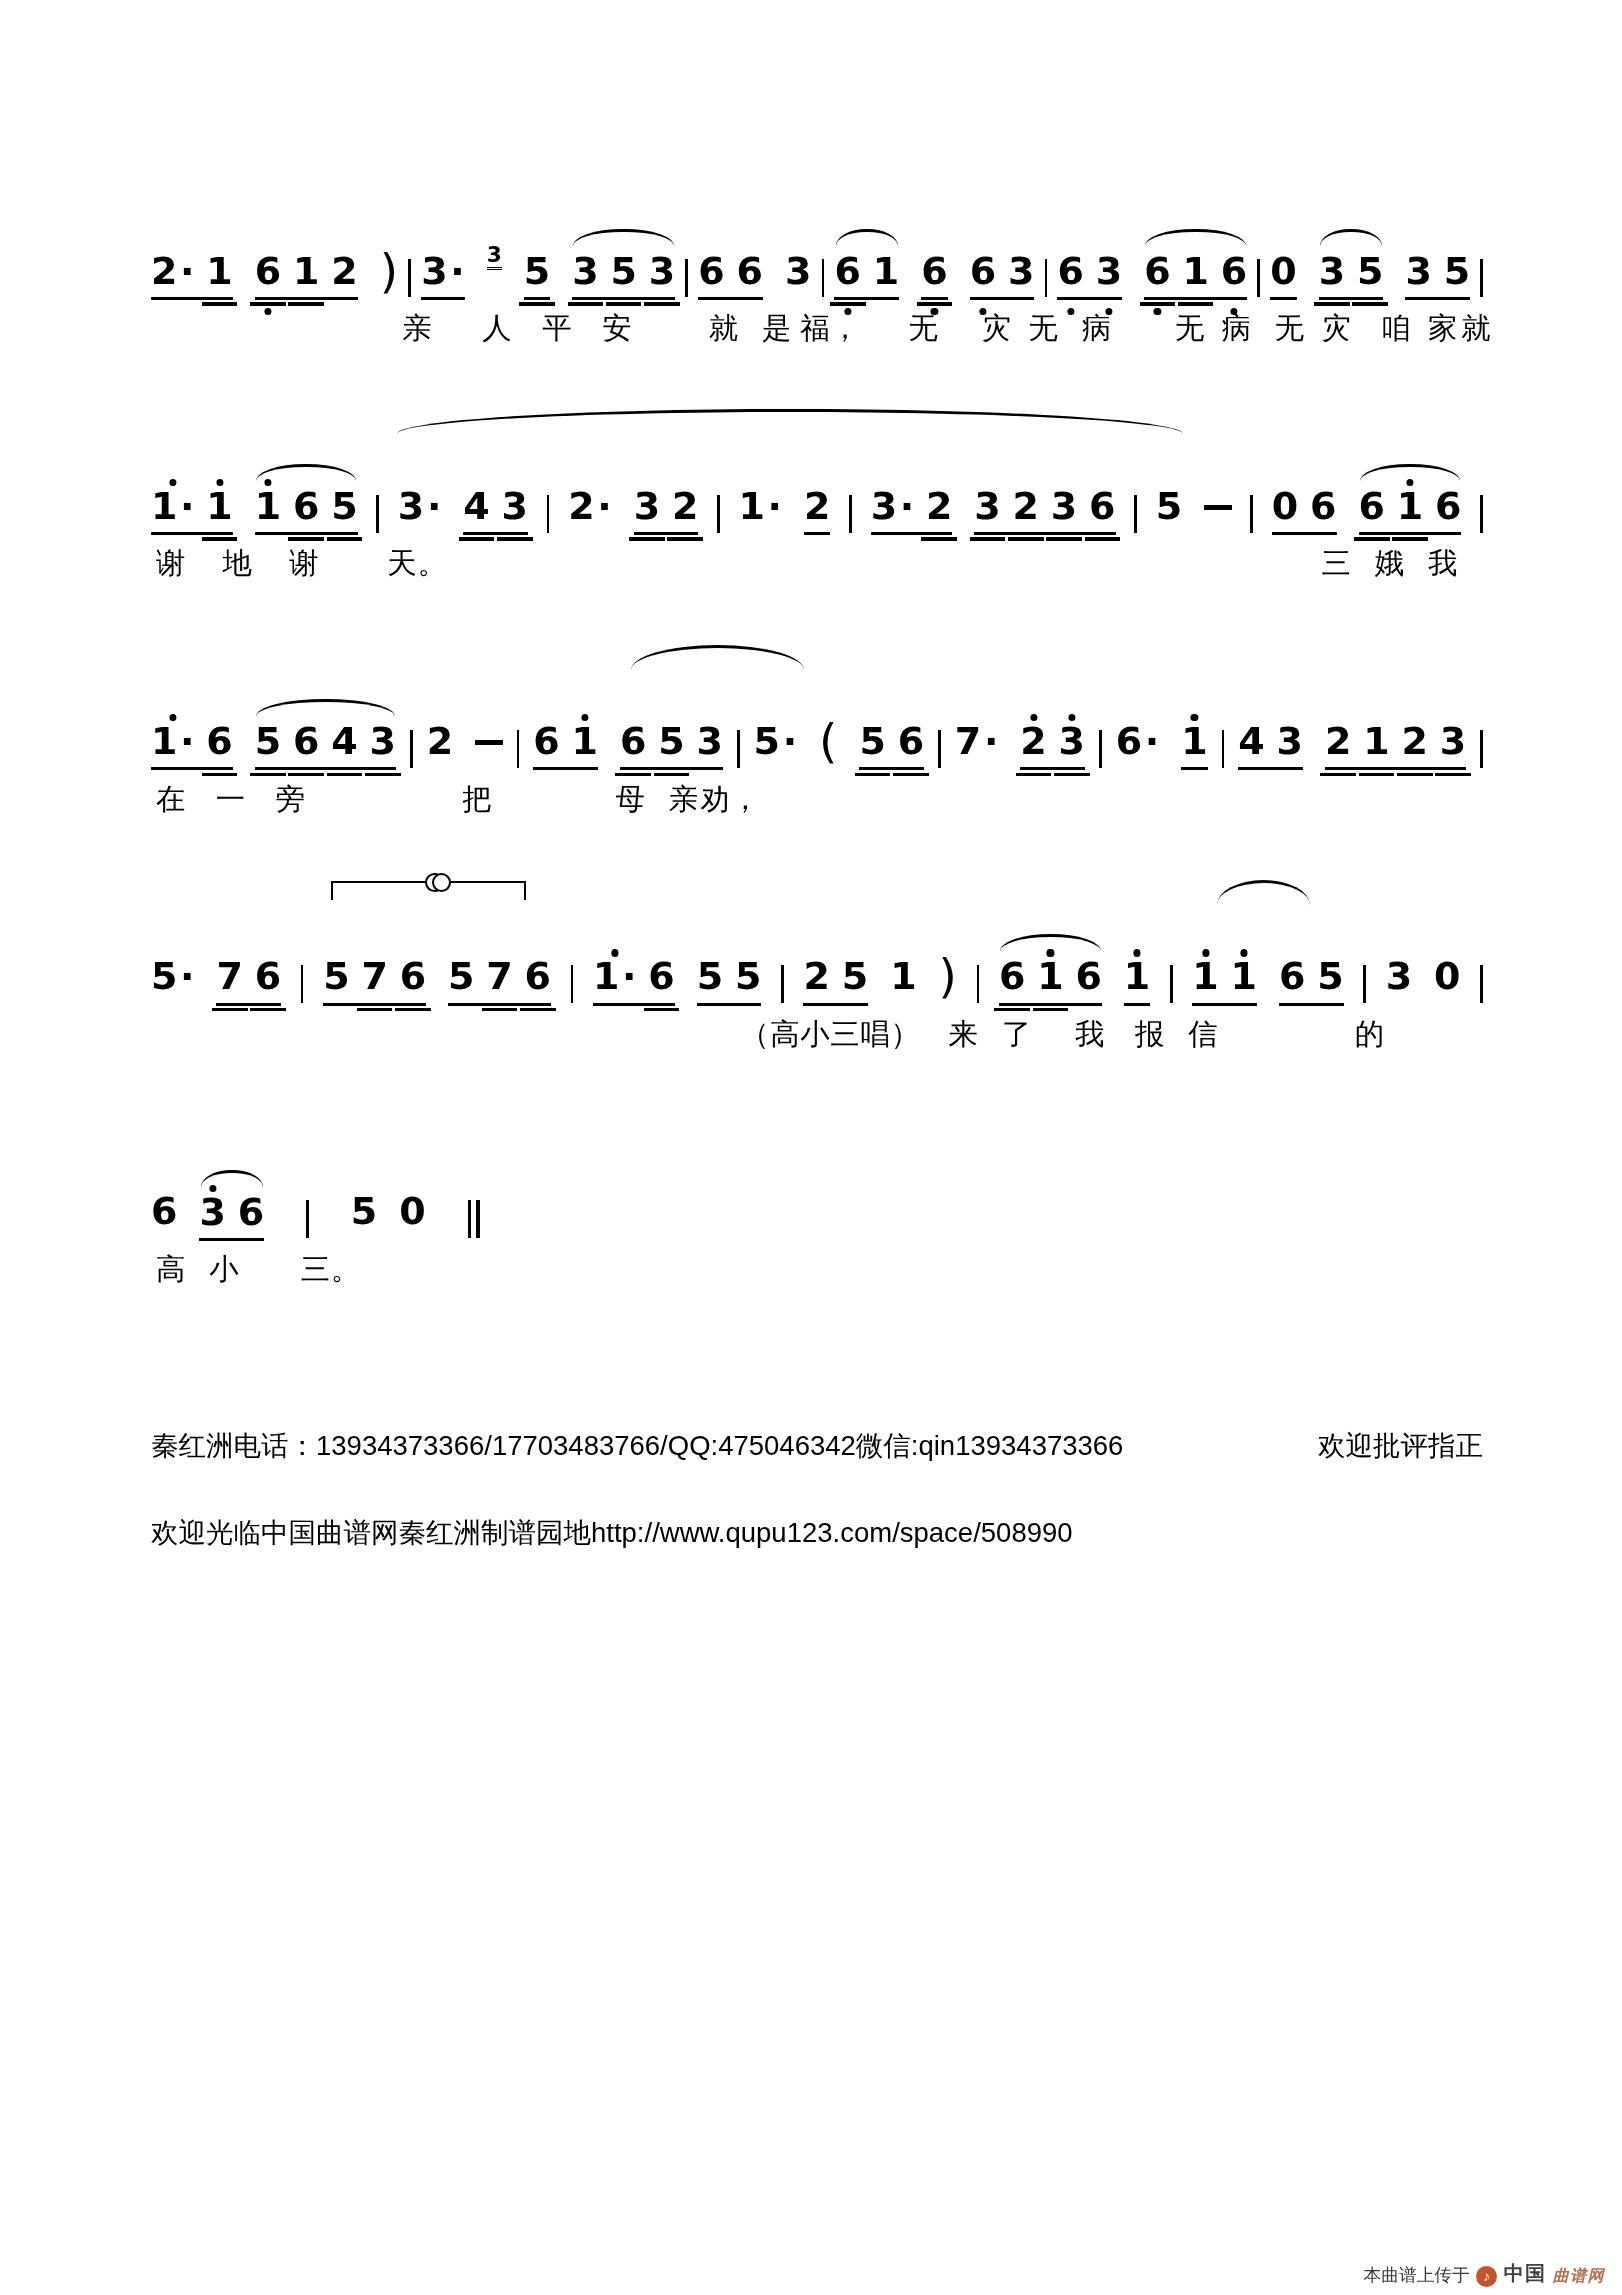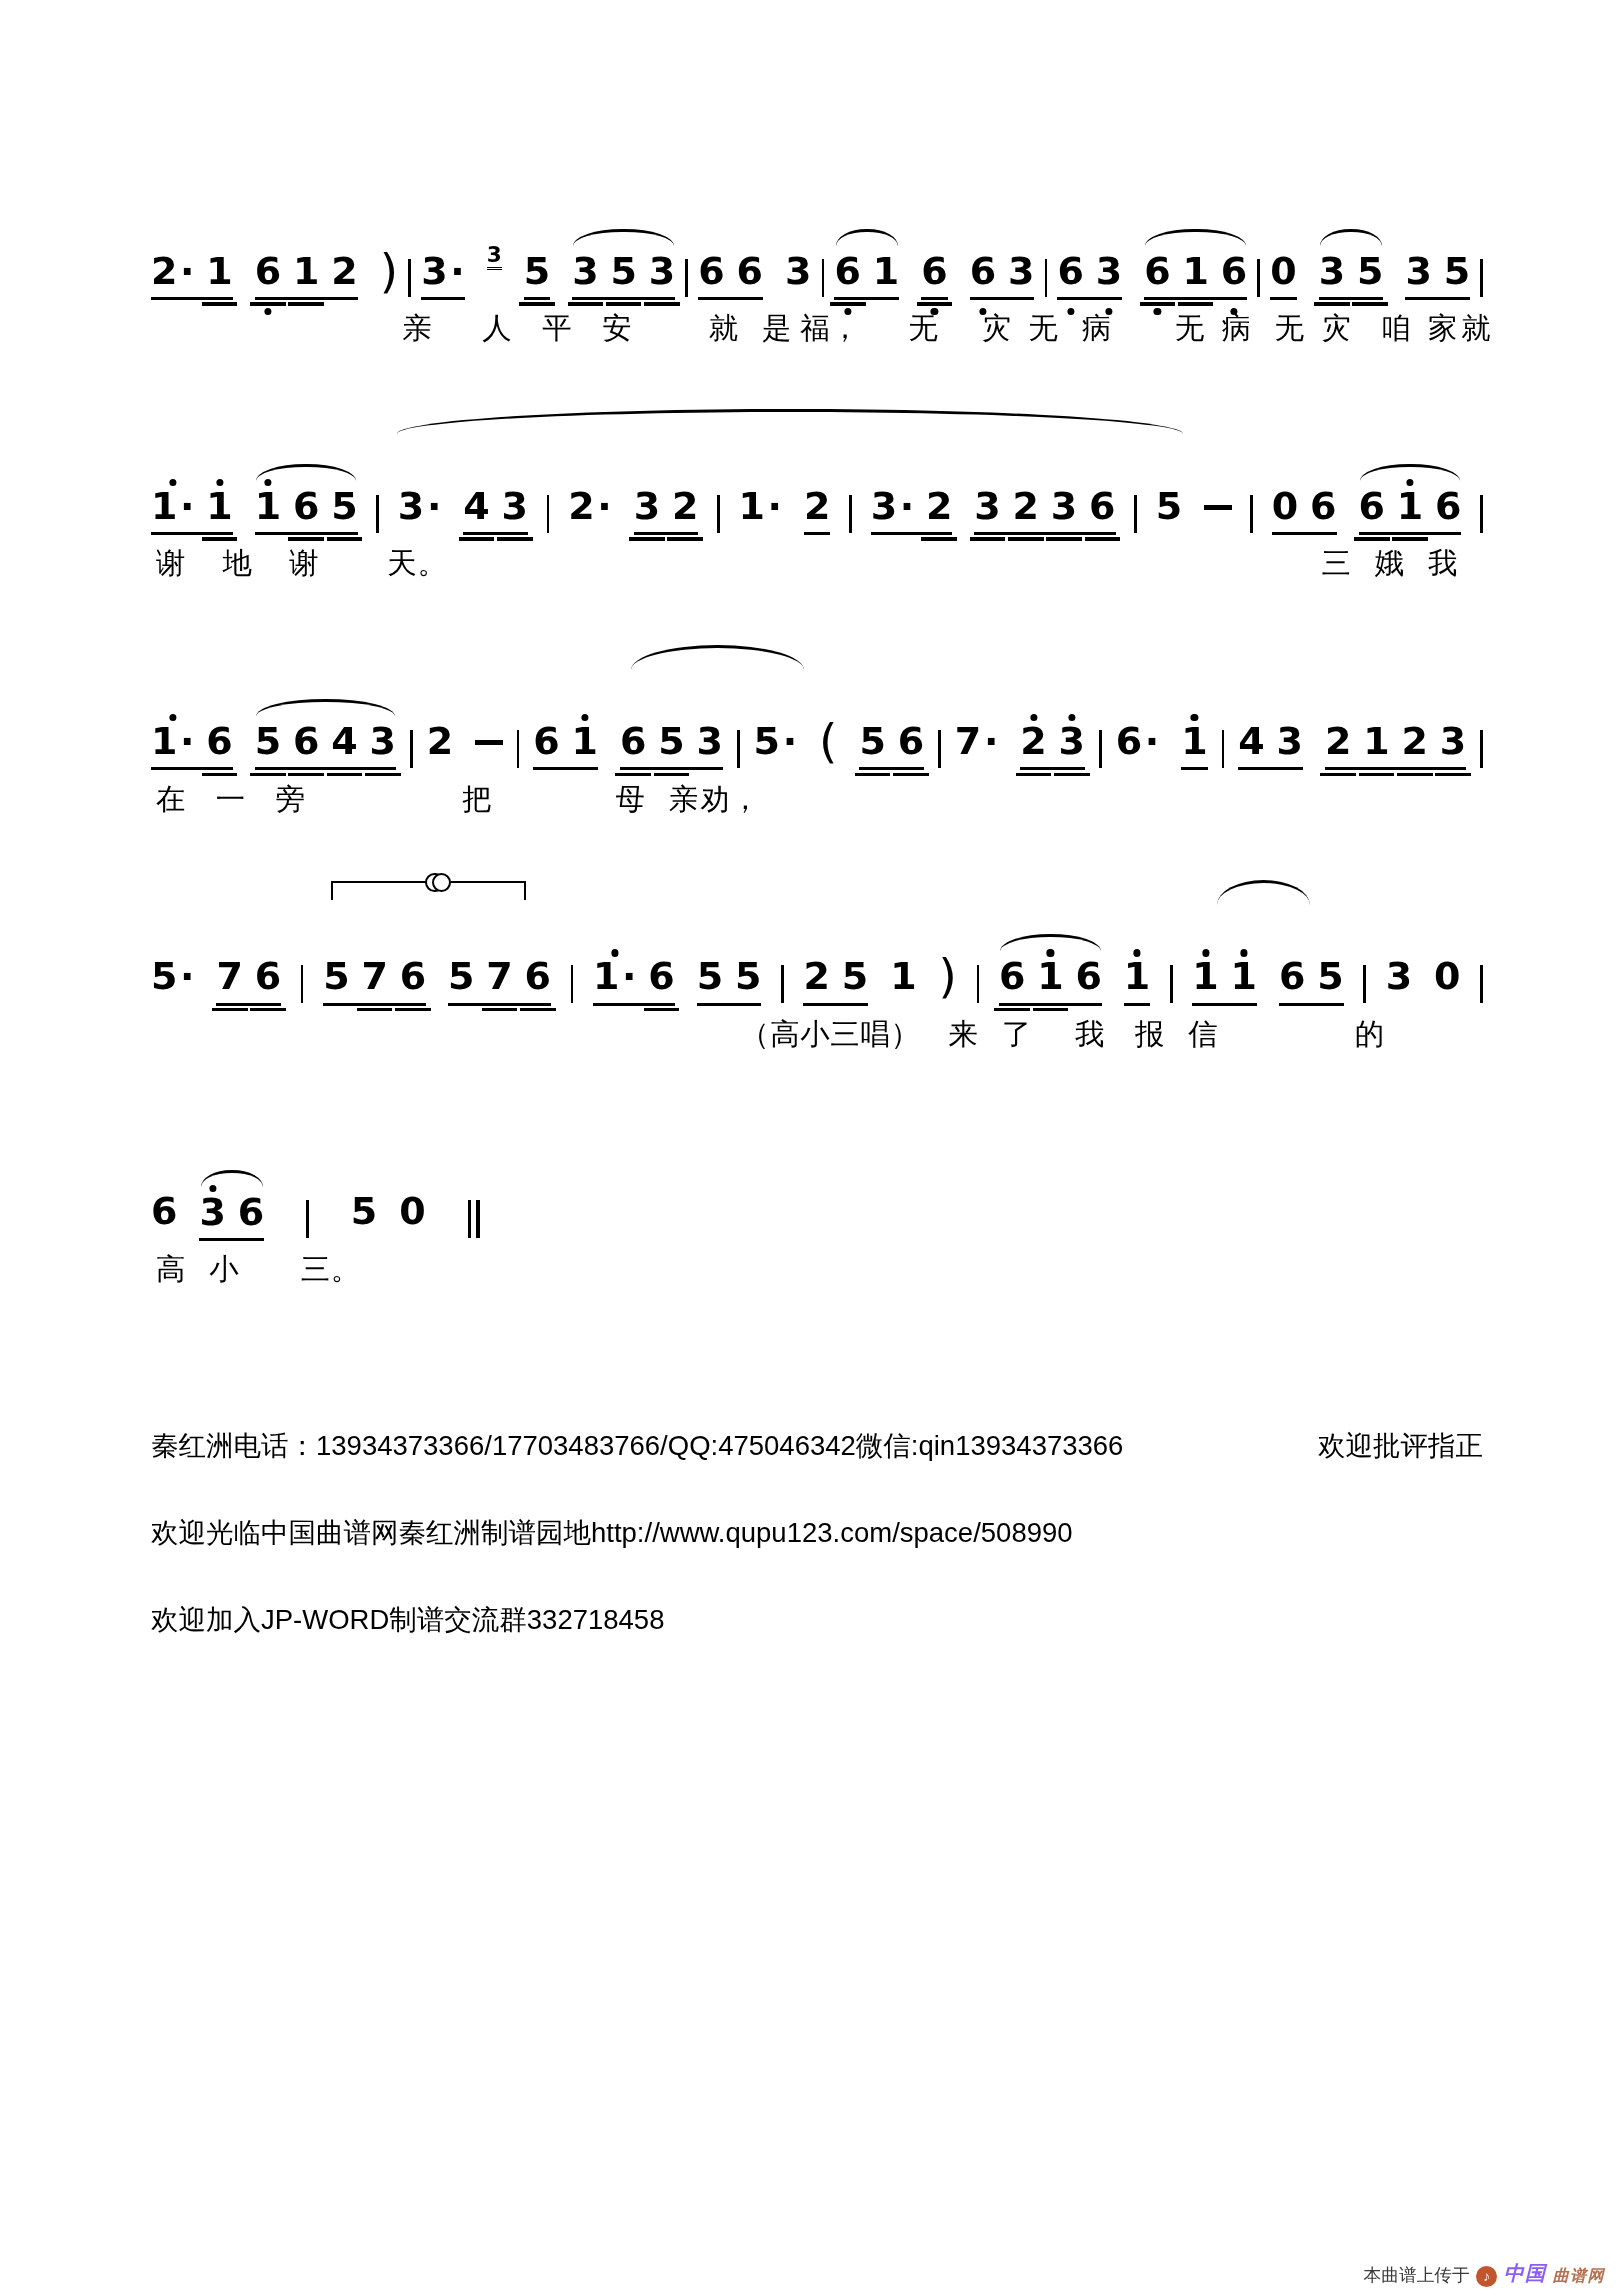--- a/index.html
+++ b/index.html
@@ -53,21 +53,21 @@
   .f-row{display:flex;justify-content:space-between;margin-bottom:51px;}
   .f-line{margin-bottom:51px;}
 
   
   .wm{position:absolute;right:18.3px;bottom:7.9px;display:flex;align-items:flex-end;gap:6.5px;}
   .wm-prefix{font-size:17.7px;color:#3a3a3a;}
   .wm-logo{
     width:21px;height:21px;border-radius:50%;background:#c1552e;color:#fff;
     display:flex;align-items:center;justify-content:center;font-size:13.7px;font-weight:700;
   }
-  .wm-cn{font-size:20px;font-weight:700;font-style:italic;color:#8b5cf6;letter-spacing:1.3px;}
+  .wm-cn{font-size:20px;font-weight:700;color:#404040;letter-spacing:1.3px;}
   .wm-rest{font-size:16px;font-weight:700;font-style:italic;color:#b5714f;letter-spacing:1.3px;}
 </style>
 </head>
 <body>
 
 <div class="page">
 
   <div class="sys">
     <div class="notes">
         <div class="measure">
@@ -491,21 +491,20 @@
         <span class="syl" style="left: 13.5%;">三。</span>
       </div>
   </div>
 
   <div class="footer">
     <div class="f-row">
       <span>秦红洲电话：13934373366/17703483766/QQ:475046342微信:qin13934373366</span>
       <span>欢迎批评指正</span>
     </div>
     <div class="f-line">欢迎光临中国曲谱网秦红洲制谱园地http://www.qupu123.com/space/508990</div>
-    <div class="f-line">欢迎加入JP-WORD制谱交流群332718458</div>
   </div>
 
 </div>
 
 <div class="wm">
   <span class="wm-prefix">本曲谱上传于</span>
   <span class="wm-logo">♪</span>
   <span class="wm-cn">中国</span>
   <span class="wm-rest">曲谱网</span>
 </div>

